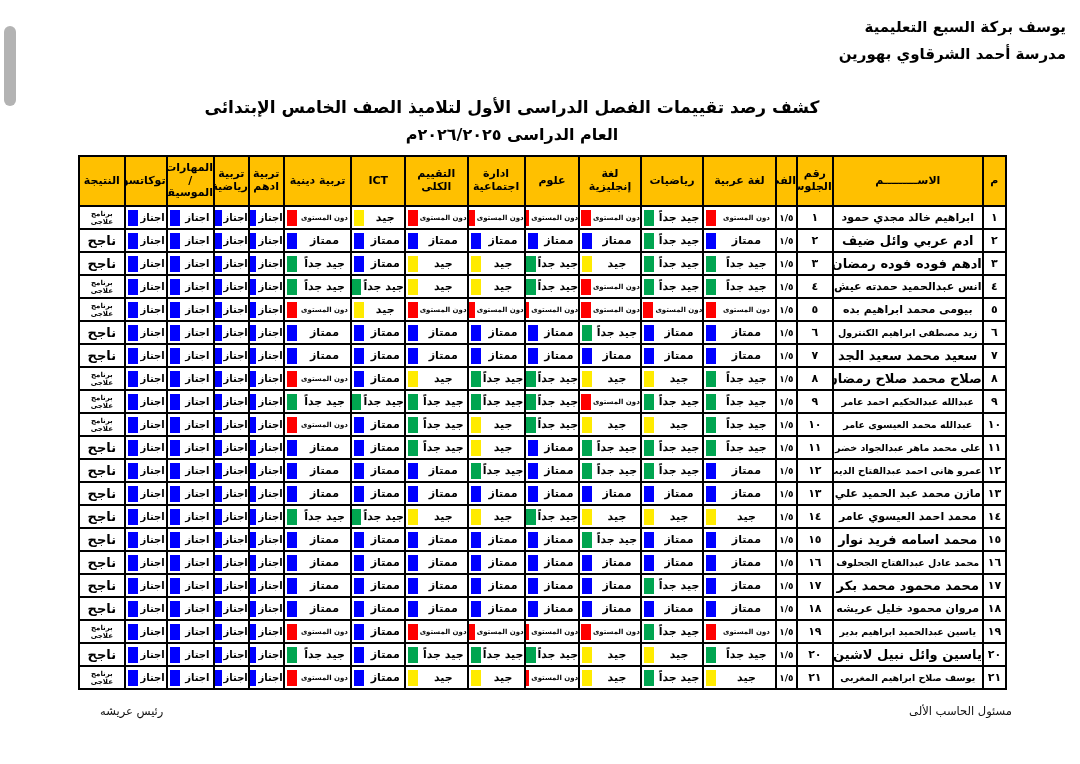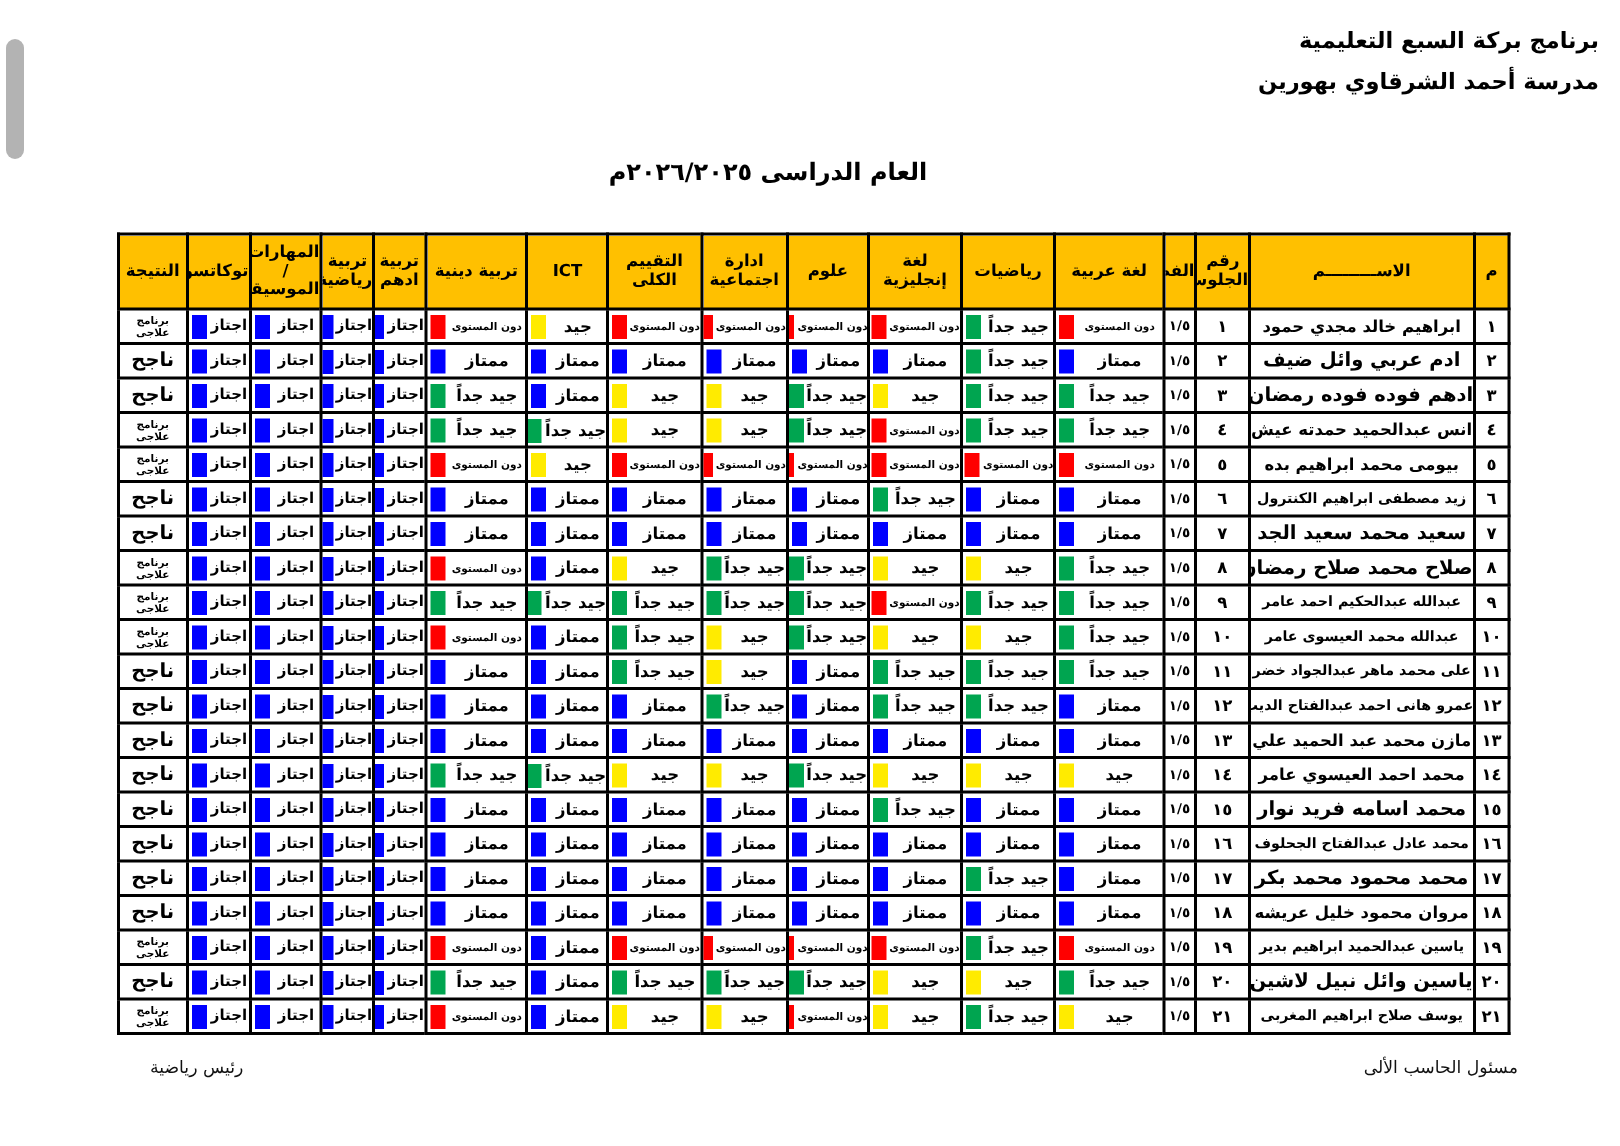--- a/index.html
+++ b/index.html
@@ -37,25 +37,26 @@
   .f-left{position:absolute;left:100px;}
 </style>
 </head>
 <body>
 
 <div class="page">
 
   <div class="scrollthumb"></div>
 
   <div class="org">
-    <div>برنامج بركة السبع التعليمية</div>
+    <div>يوسف بركة السبع التعليمية</div>
     <div>مدرسة أحمد الشرقاوي بهورين</div>
   </div>
 
   <div class="titles">
+    <div class="title1">كشف رصد تقييمات الفصل الدراسى الأول لتلاميذ الصف الخامس الإبتدائى</div>
     <div class="title2">العام الدراسى ٢٠٢٦/٢٠٢٥م</div>
   </div>
 
   <table class="sheet">
     <colgroup id="cols">
         <col style="width: 2.6%;">
         <col style="width: 16.8%;">
         <col style="width: 4%;">
         <col style="width: 2.4%;">
         <col style="width: 8.1%;">
@@ -1751,16 +1752,16 @@
               <span class="gbox" style="background: rgb(0, 0, 255);"></span>
             </div>
           </td>
           <td class="res-small">برنامج علاجى</td>
         </tr>
       </tbody>
   </table>
 
   <div class="footer">
     <span class="f-right">مسئول الحاسب الألى</span>
-    <span class="f-left">رئيس رياضية</span>
+    <span class="f-left">رئيس عريشه</span>
   </div>
 
 </div>
 
 </body></html>

